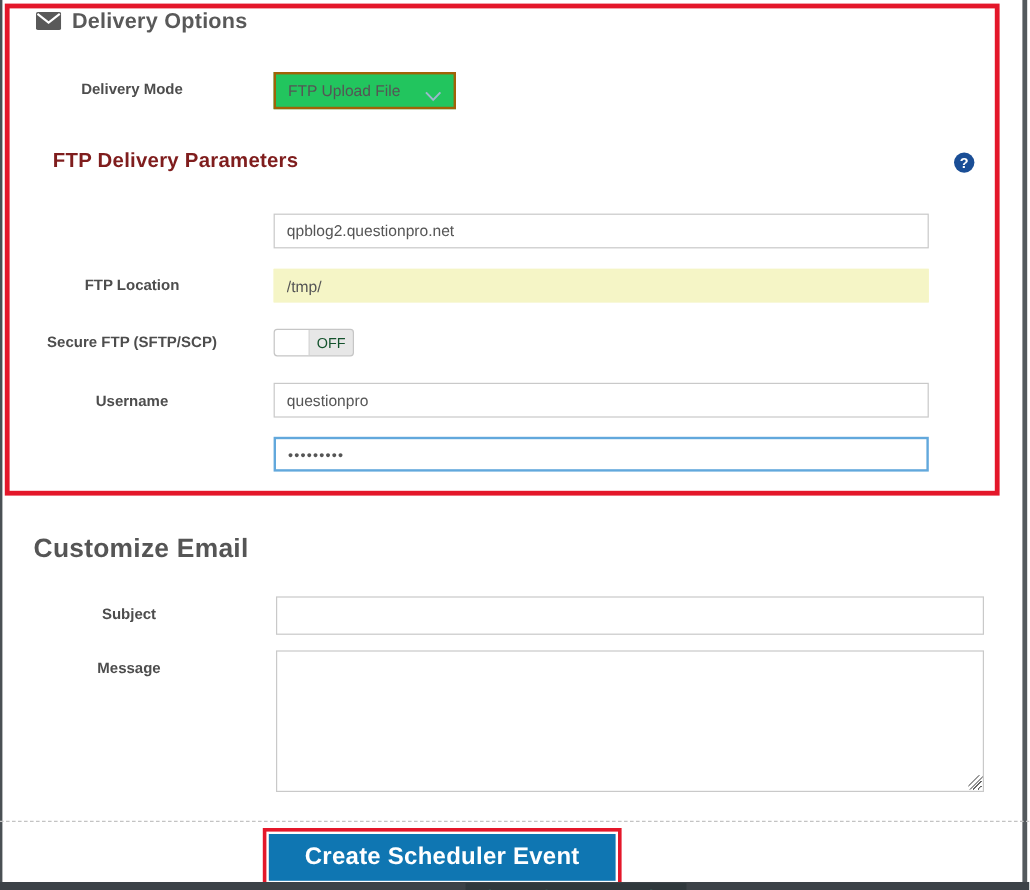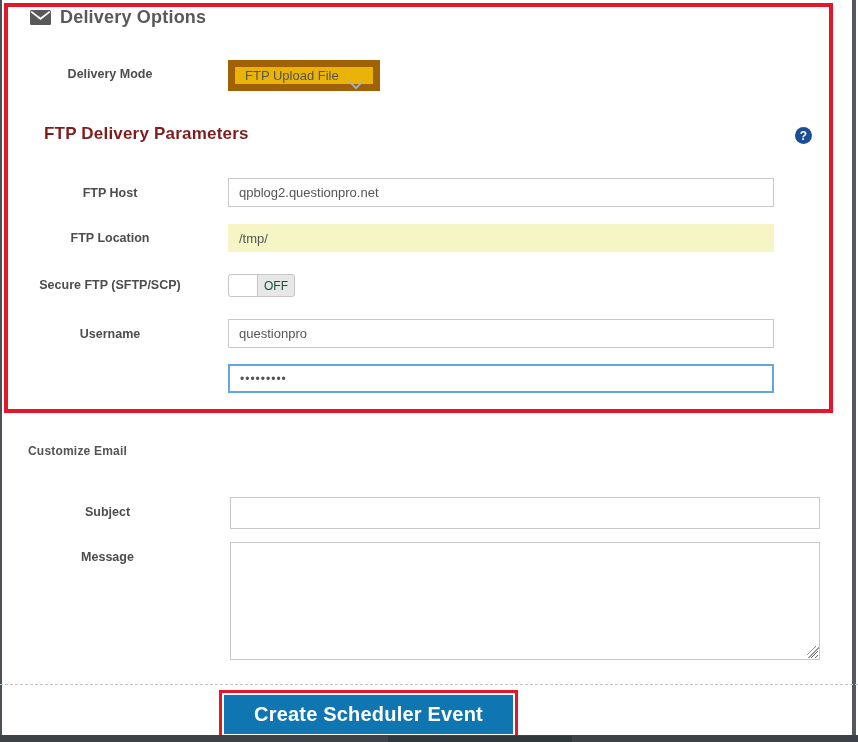--- a/index.html
+++ b/index.html
@@ -15,39 +15,39 @@
     position:absolute; left:4px; top:3px; width:829px; height:410px;
     border:4px solid #e4172a; pointer-events:none;
   }
 
   .section-title {
     position:absolute; display:flex; align-items:center; gap:9px;
     font-size:18px; font-weight:bold; color:#595959; letter-spacing:.2px;
   }
   #title-delivery { left:30px; top:7px; }
   #title-ftp-params { left:44px; top:124px; font-size:17px; color:#7f1d1d; }
-  #title-customize { left:28px; top:444px; font-size:12px; color:#555; }
+  #title-customize { left:28px; top:444px; font-size:22px; color:#555; }
 
   .field-label {
     position:absolute; left:0; width:220px; text-align:center;
     font-size:12.5px; font-weight:bold; color:#4d4d4d;
   }
 
   .text-input {
     position:absolute; left:228px; width:546px; height:29px;
     border:1px solid #c9c9c9; background:#fff; color:#555;
     font-size:13px; font-family:"Liberation Sans", sans-serif;
     padding:0 10px; outline:none;
   }
   #input-location { background:#f5f5c6; border:1px solid #f5f5c6; }
   #input-password { border:2px solid #62a8dc; letter-spacing:1px; font-size:12px; }
 
   .select-box {
     position:absolute; left:228px; top:60px; width:152px; height:31px;
-    border:7px solid #a16207; background:#eab308; display:flex; align-items:center;
+    border:2px solid #a16207; background:#22c55e; display:flex; align-items:center;
     padding:0 10px; font-size:13px; color:#555; cursor:pointer;text-align:center;
   }
   .select-box .chev { position:absolute; right:10px; top:11px; }
 
   .help-icon {
     position:absolute; left:795px; top:127px; width:17px; height:17px;
     background:#1a4e96; border-radius:50%; color:#fff; font-weight:bold;
     font-size:12px; display:flex; align-items:center; justify-content:center;
     cursor:pointer;
   }
@@ -135,21 +135,20 @@
     </span>
   </div>
 
   <div class="section-title" id="title-ftp-params">
     <span>FTP Delivery Parameters</span>
   </div>
   <div class="help-icon">
     <span>?</span>
   </div>
 
-  <div class="field-label" style="top:186px;">FTP Host</div>
   <input class="text-input" style="top: 178px;" id="input-host" type="text" value="qpblog2.questionpro.net">
 
   <div class="field-label" style="top:231px;">FTP Location</div>
   <input class="text-input" style="top: 224px; height: 28px;" id="input-location" type="text" value="/tmp/">
 
   <div class="field-label" style="top:278px;">Secure FTP (SFTP/SCP)</div>
   <div class="toggle">
     <div class="knob"></div>
     <div class="state">OFF</div>
   </div>

